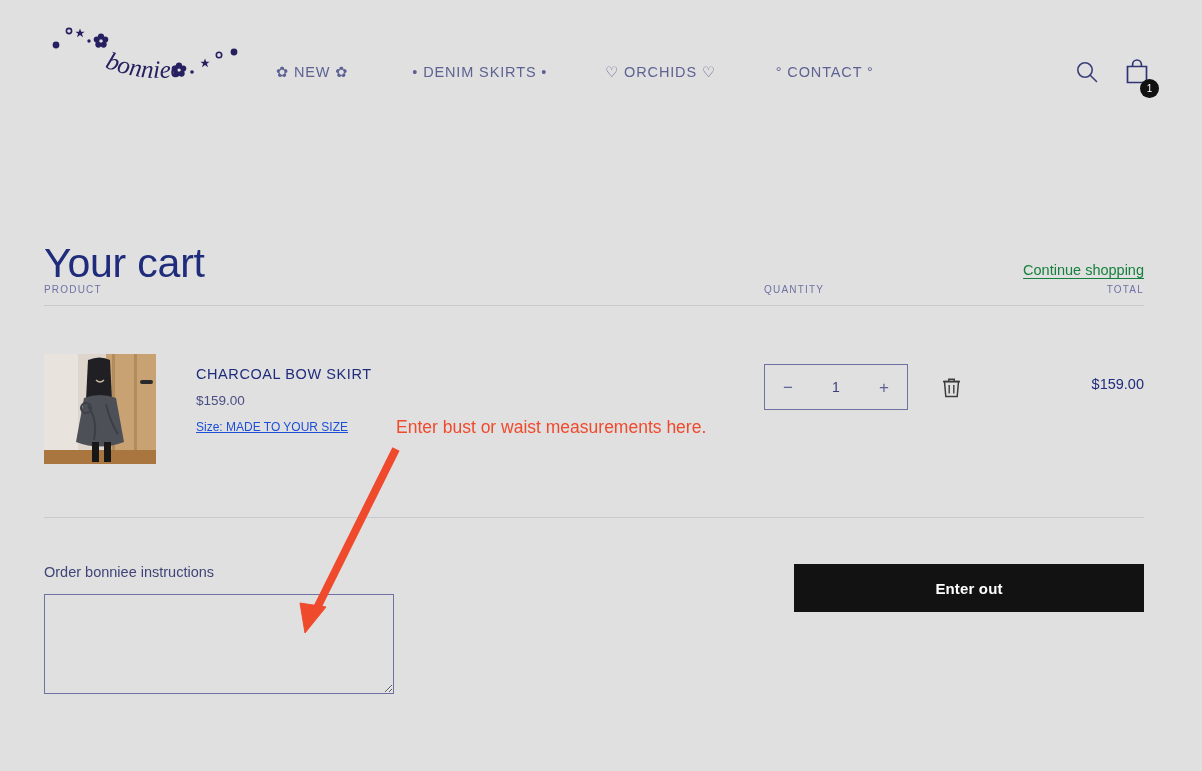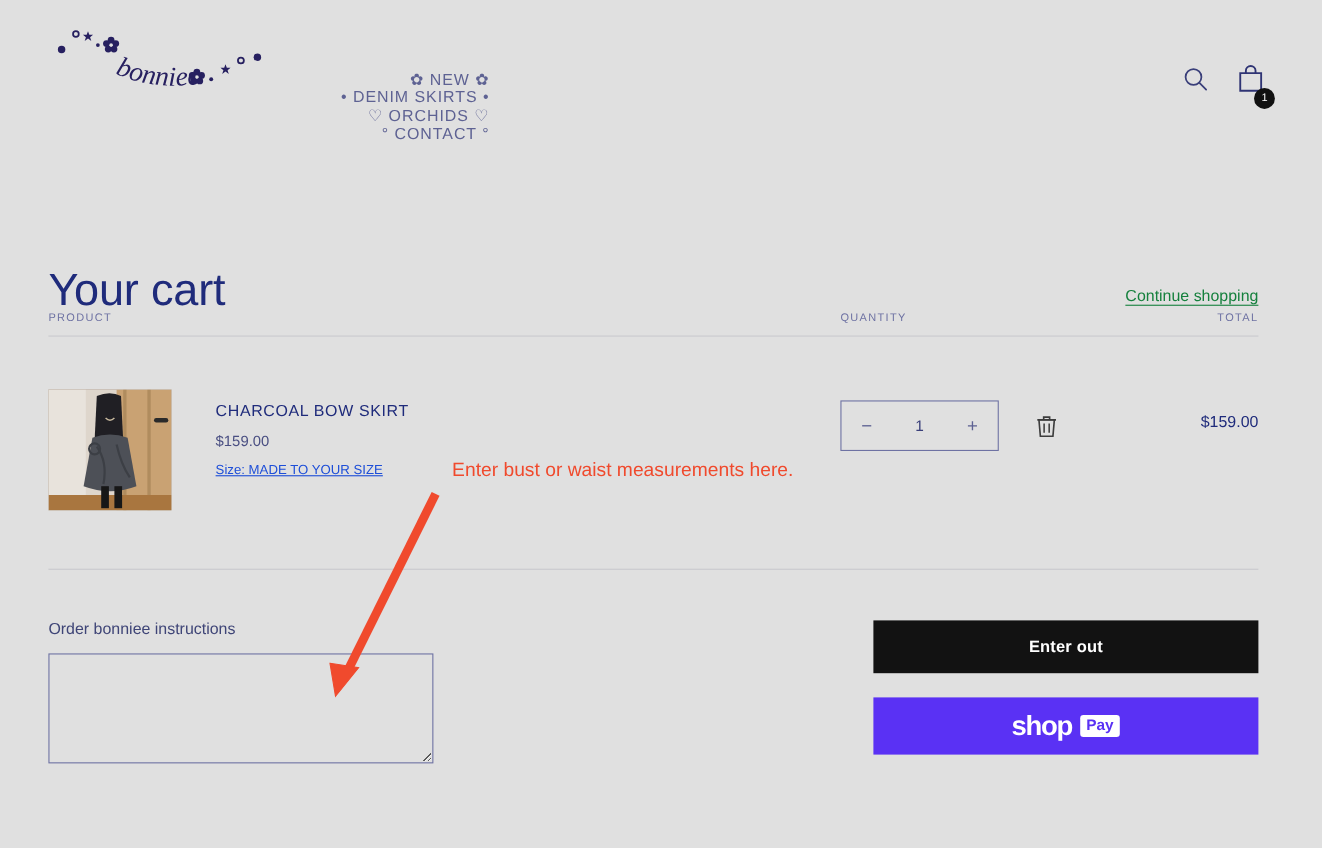--- a/index.html
+++ b/index.html
@@ -16,21 +16,21 @@
   .header { position: absolute; top: 0; left: 0; width: 1202px; height: 120px; }
 
   .logo-wrap {
     position: absolute; left: 42px; top: 8px;
     width: 210px; height: 92px;
   }
   .logo-wrap svg { display: block; }
 
   .nav {
     position: absolute; left: 276px; top: 64px;
-    display: flex; align-items: flex-end; gap: 0px; flex-direction: column;
+    display: flex; align-items: center; gap: 12px;
   }
   .nav-item {
     color: #5e6293;
     font-size: 14.5px;
     letter-spacing: 0.06em;
     text-transform: uppercase;
     padding: 0 18px 0 0;
     white-space: nowrap;
     cursor: pointer;
   }
@@ -181,21 +181,21 @@
     background: #fff; color: #5a31f4;
     font-size: 14px; font-weight: bold;
     border-radius: 3px; padding: 2px 6px; line-height: 1.1;
   }
 
   
   .annot-layer {
     position: absolute; inset: 0; pointer-events: none;
   }
   .annot-text {
-    position: absolute; left: 411px; top: 417px;
+    position: absolute; left: 396px; top: 417px;
     color: #f04a2d; font-size: 17.5px;
     white-space: nowrap;
   }
 </style>
 </head>
 <body>
 
 <div class="page">
 
   <div class="header">
@@ -327,24 +327,20 @@
 
       <div class="line-total">$159.00</div>
     </div>
 
     <div class="cart-foot">
       <div class="notes-label">Order bonniee instructions</div>
       <textarea class="notes-area" placeholder="" style=""></textarea>
 
       <div class="checkout-col">
         <button class="btn-checkout">Enter out</button>
-        <button class="btn-shoppay">
-          <span class="shoppay-word">shop</span>
-          <span class="shoppay-pill">Pay</span>
-        </button>
       </div>
     </div>
   </div>
 
   <div class="annot-layer">
     <div class="annot-text">Enter bust or waist measurements here.</div>
     <svg width="1202" height="771" style="position:absolute;left:0;top:0;">
       <g fill="#f04a2d" stroke="#f04a2d">
         <line x1="396" y1="449" x2="317" y2="608" stroke-width="8" stroke-linecap="butt"></line>
         <path d="M300,603 L326,607 L305,633 Z"></path>

